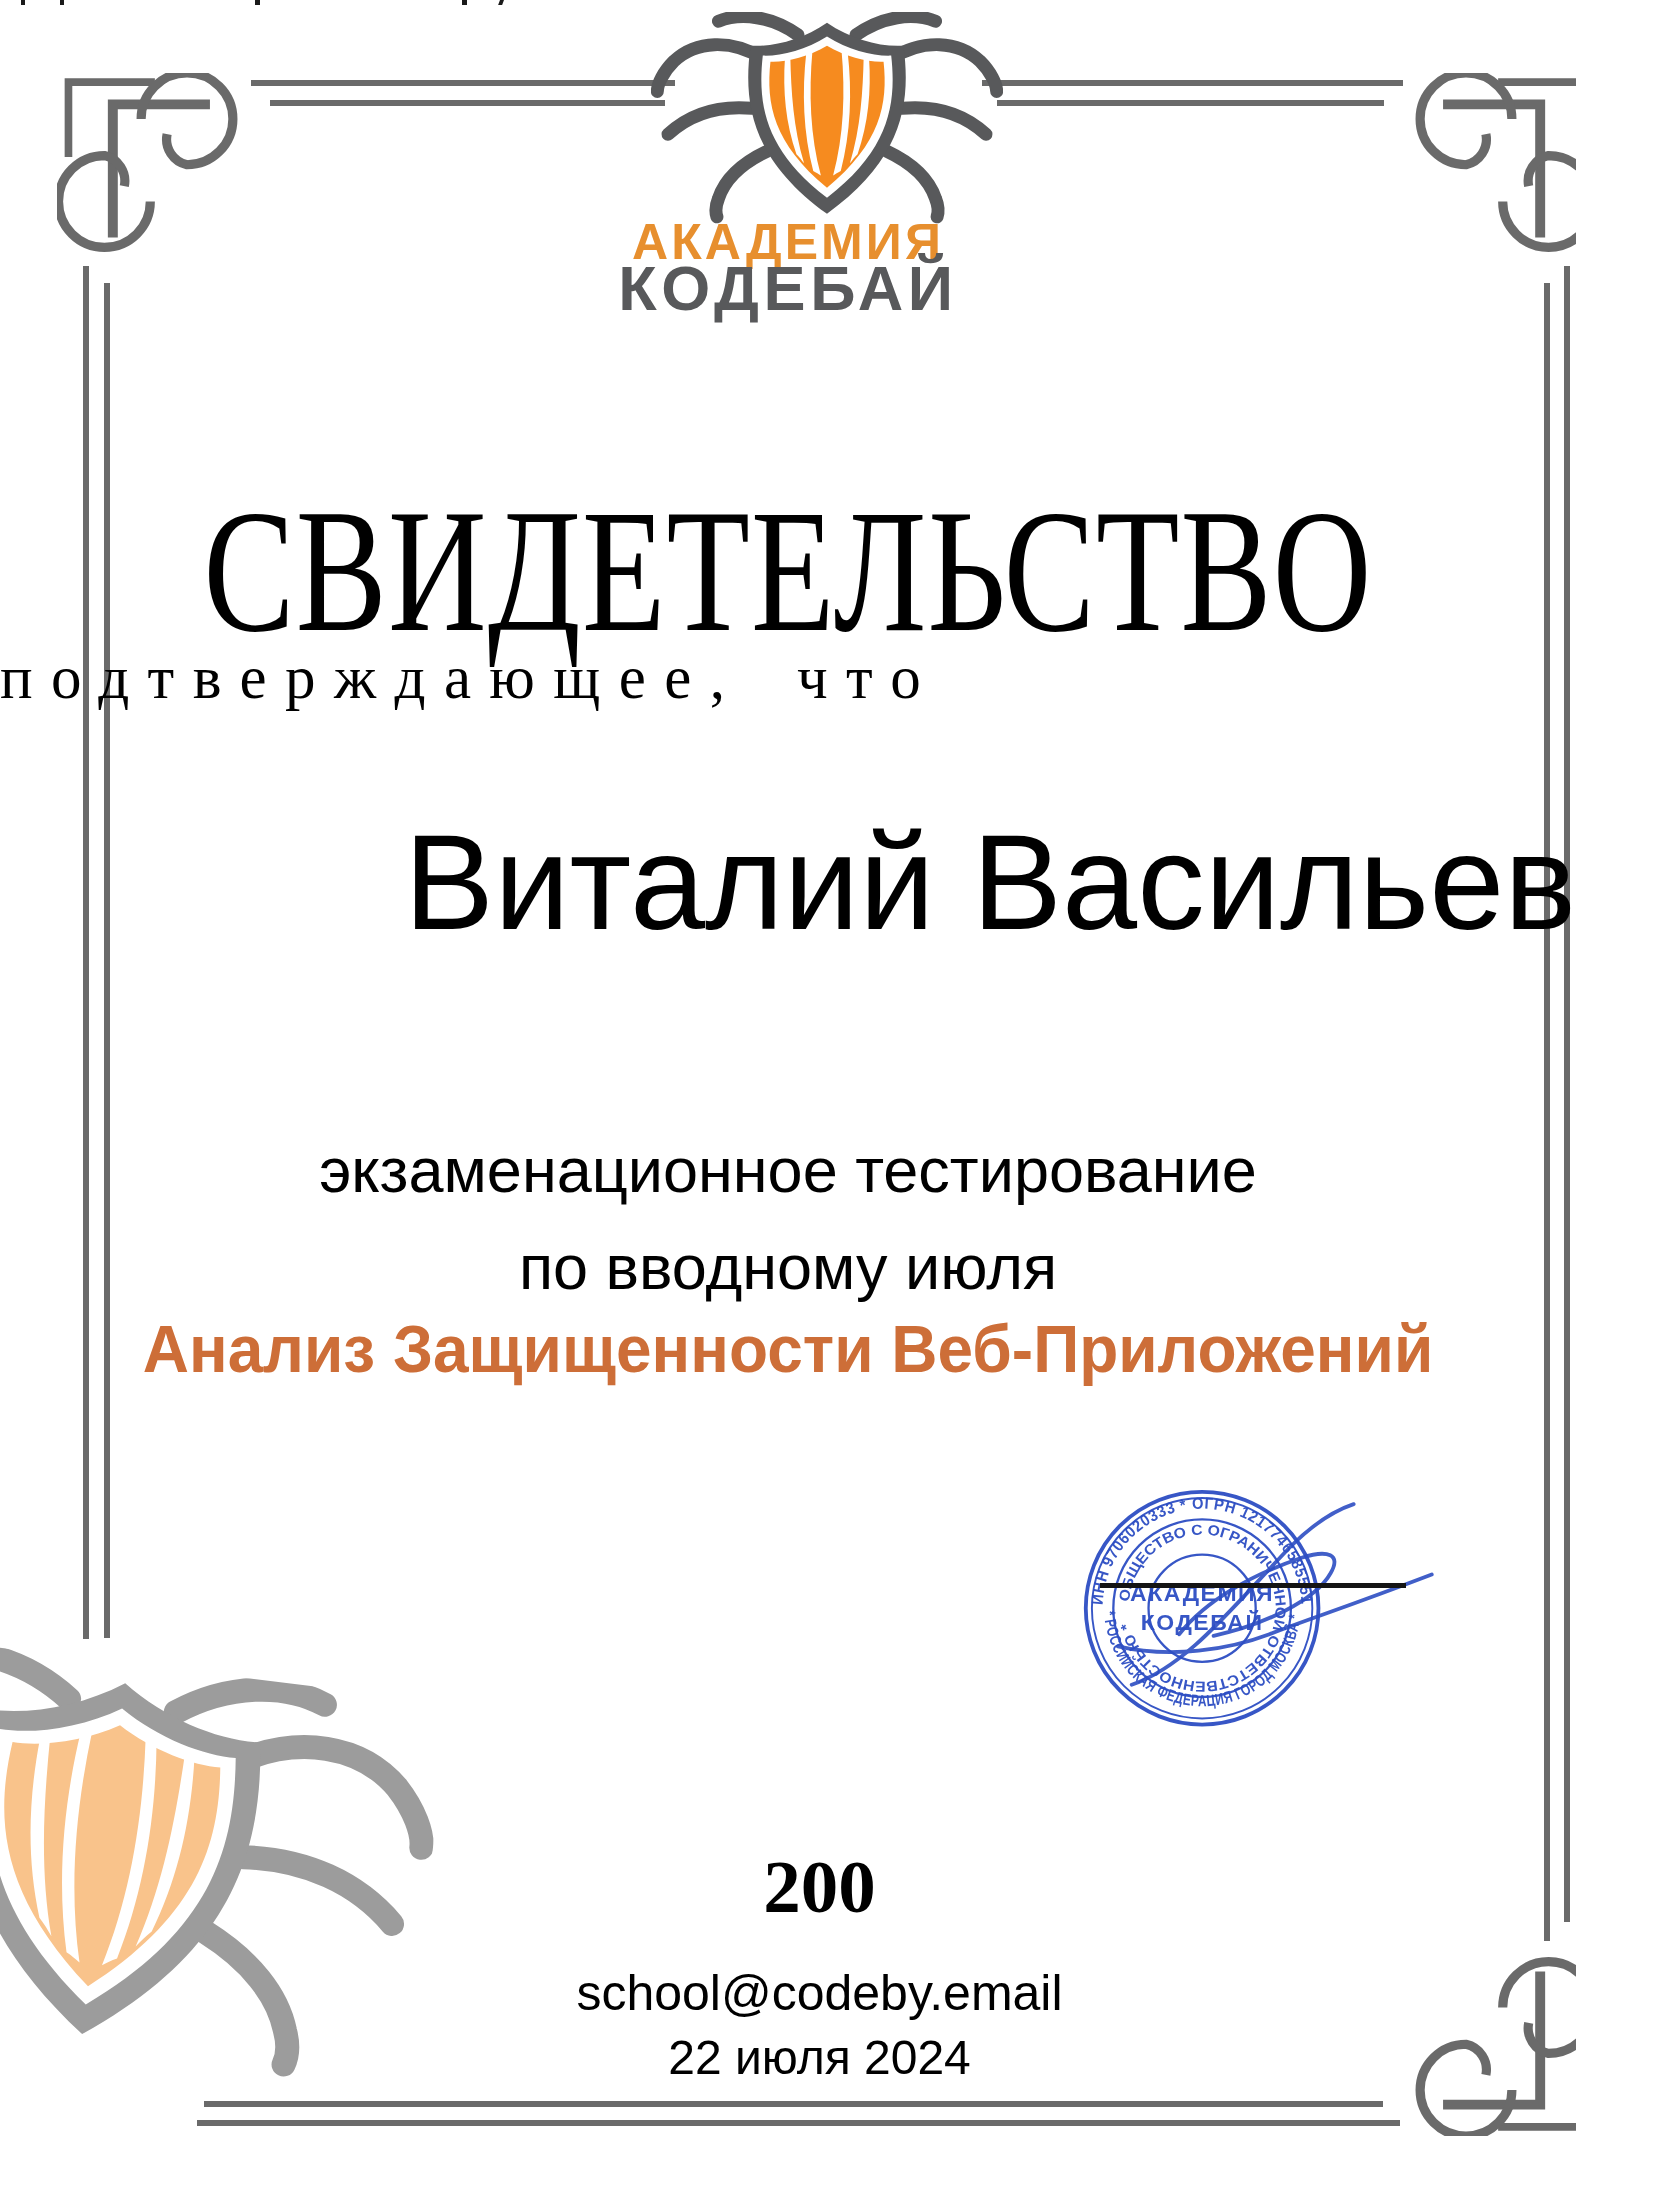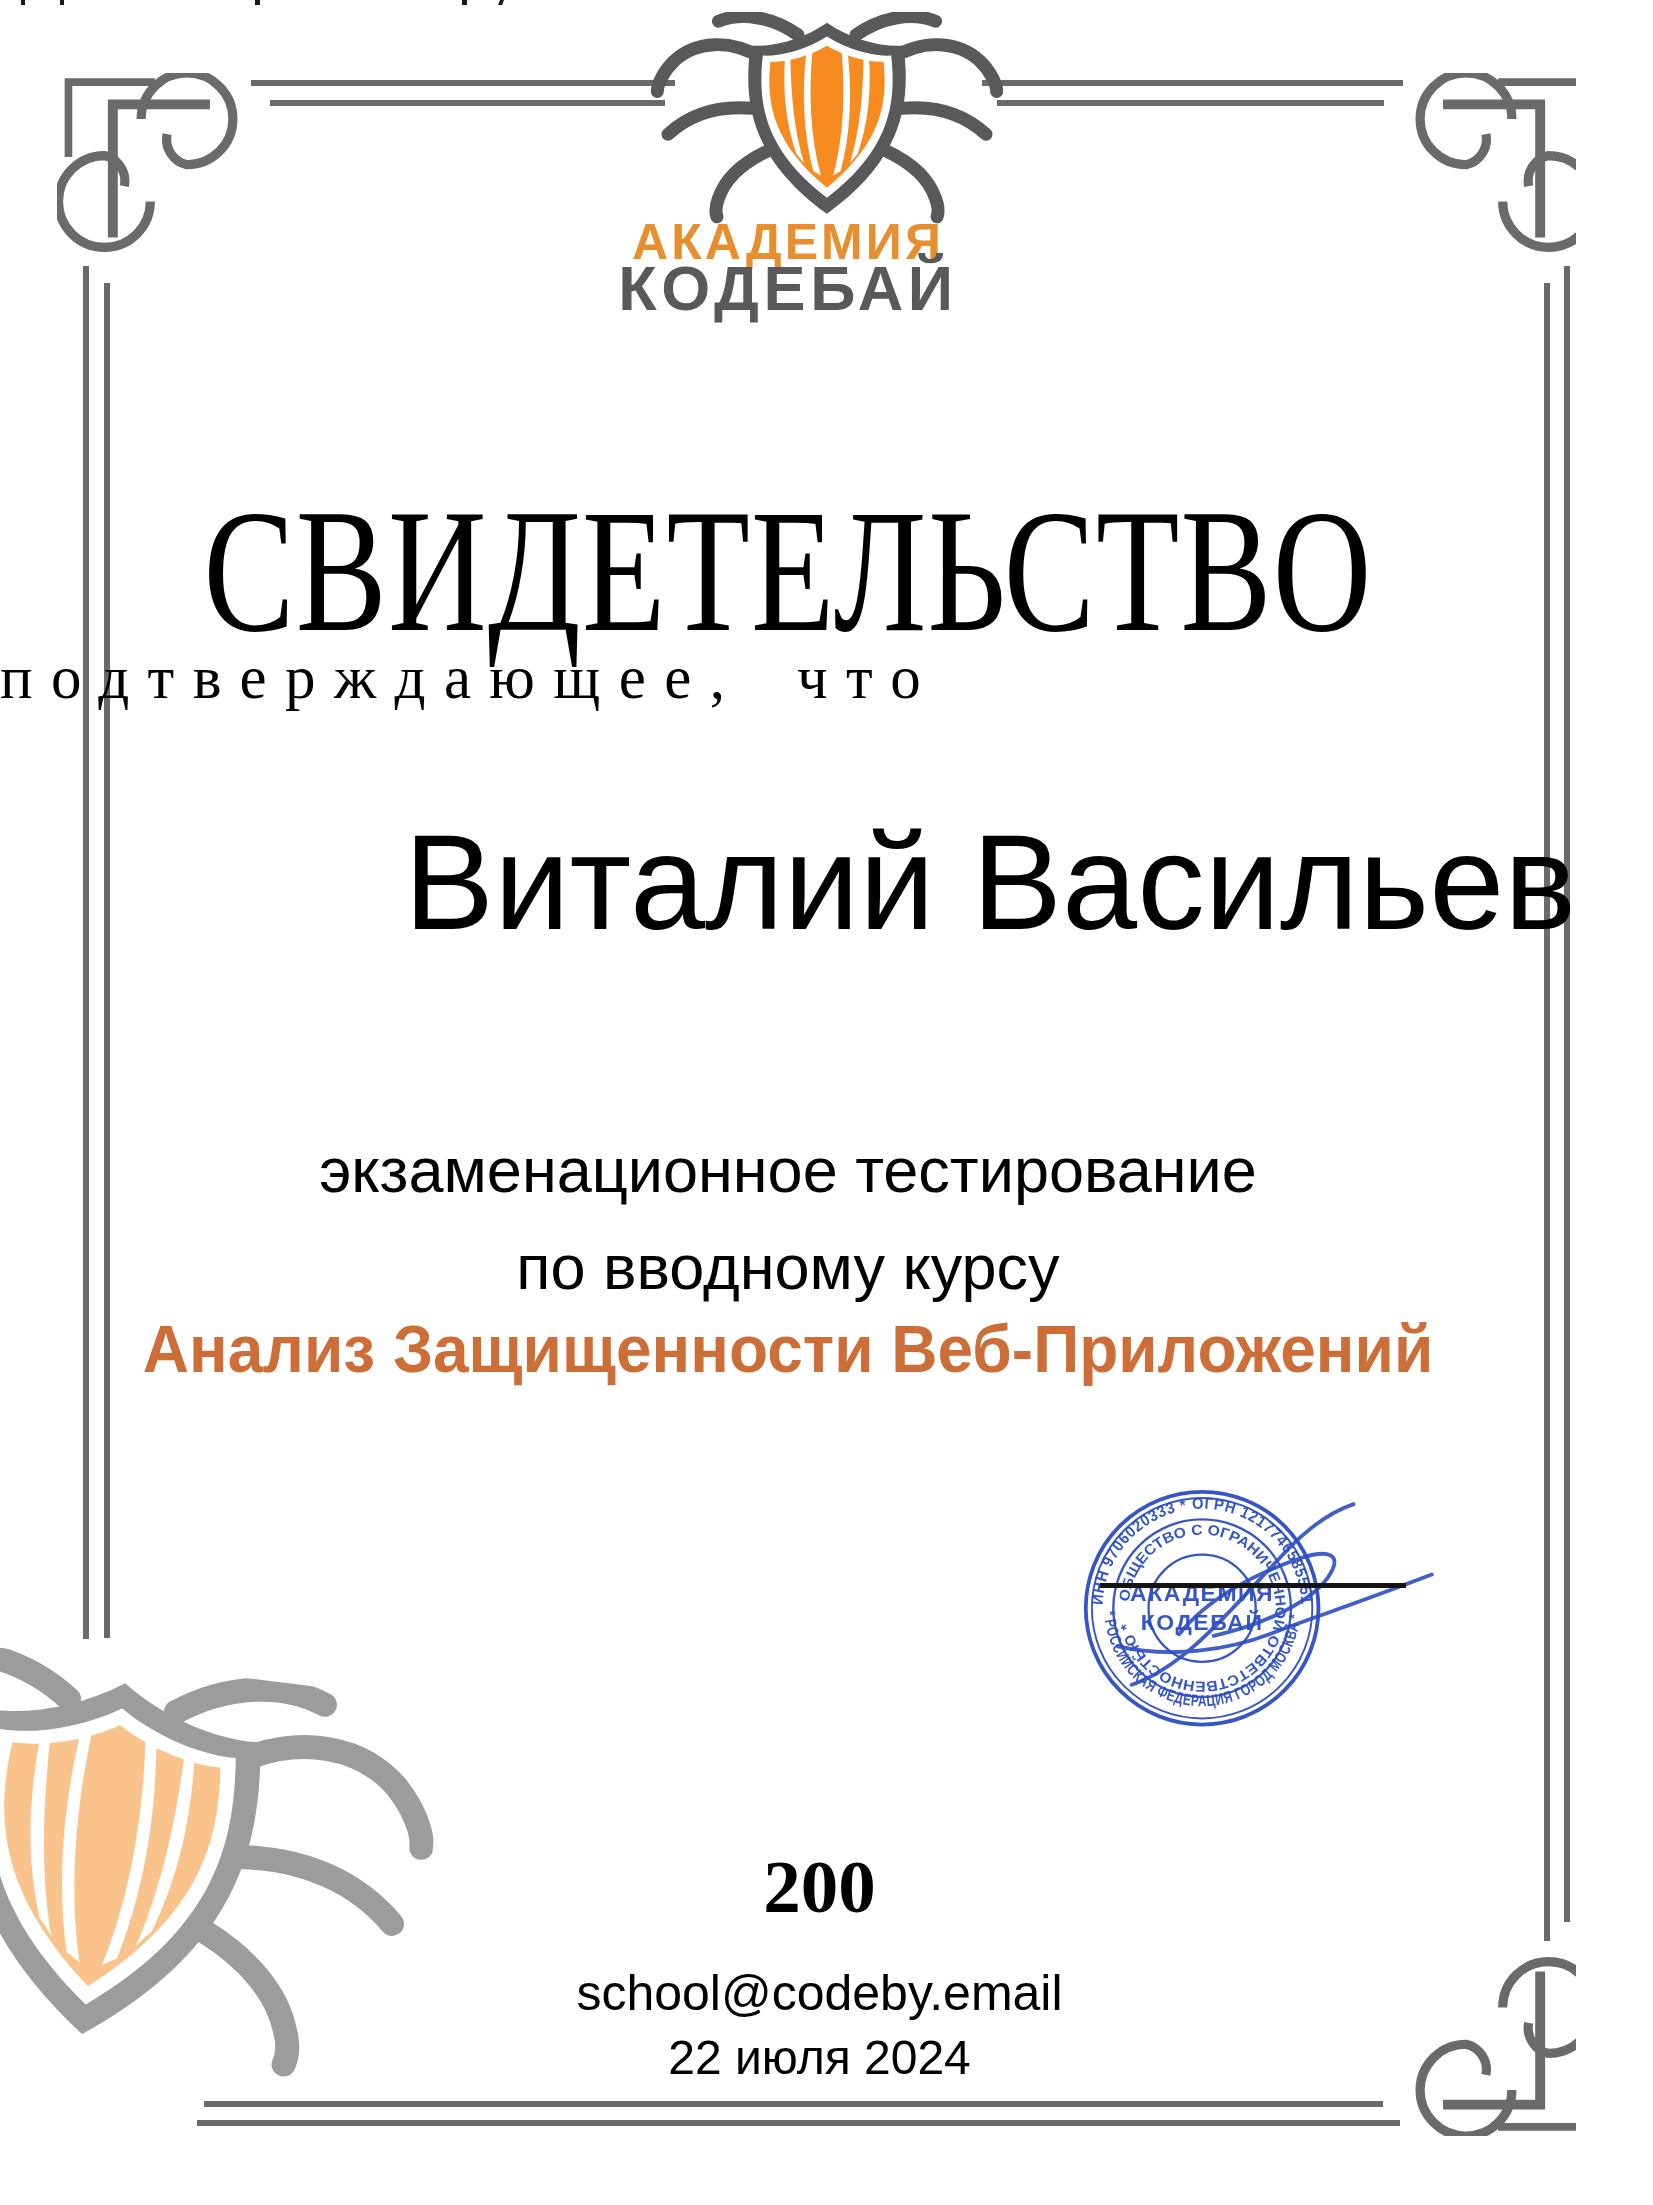--- a/index.html
+++ b/index.html
@@ -136,21 +136,21 @@
     </svg>
   <div class="logo-word logo-word-1">АКАДЕМИЯ</div>
   <div class="logo-word logo-word-2">КОДЕБАЙ</div>
 
   <div class="cert-title">СВИДЕТЕЛЬСТВО</div>
   <div class="cert-subtitle">подтверждающее, что</div>
 
   <div class="recipient">Виталий Васильев</div>
 
   <div class="body-line body-2">экзаменационное тестирование</div>
-  <div class="body-line body-3">по вводному курсу</div>
+  <div class="body-line body-3">по вводному июля</div>
   <div class="course-line">Анализ Защищенности Веб-Приложений</div>
 
 
   <svg class="stamp-svg" viewBox="0 0 520 330">
     <g fill="none" stroke="#2d4ec3" opacity="0.95">
       <circle cx="170" cy="162" r="152" stroke-width="5"></circle>
       <circle cx="170" cy="162" r="144" stroke-width="2.5"></circle>
       <circle cx="170" cy="162" r="116" stroke-width="3"></circle>
       <circle cx="170" cy="162" r="70" stroke-width="3"></circle>
     </g>

